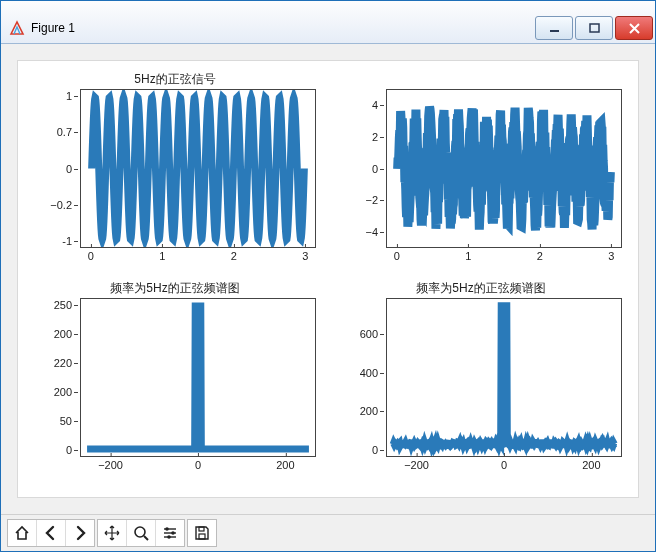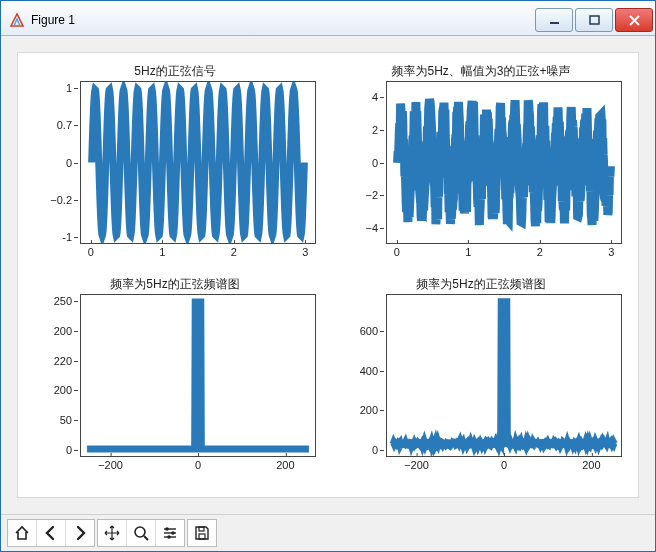--- a/index.html
+++ b/index.html
@@ -1,17 +1,17 @@
 <!DOCTYPE html>
 <html><head>
 <meta charset="utf-8">
 <style>
 html,body{margin:0;padding:0;font-family:"Segoe UI",Tahoma,sans-serif;font-size:12px;background:#fff;color:#222}
 .window{width:656px;height:552px;border:1px solid #1e6fb8;box-sizing:border-box;display:flex;flex-direction:column;background:#f0f0f0}
-.titlebar{height:30px;background:linear-gradient(#fdfdfe,#e6edf7);border-bottom:1px solid #9fb9d6;display:flex;align-items:center;padding:4px 2px 0 8px}
+.titlebar{height:30px;background:linear-gradient(#fdfdfe,#e6edf7);border-bottom:1px solid #9fb9d6;display:flex;align-items:center;padding:12px 2px 0 8px}
 .titlebar .app-icon{width:16px;height:16px;margin-right:6px}
 .titlebar .title{flex:1;color:#000;font-size:12px}
 .winbtns{display:flex}
 .winbtn{width:36px;height:22px;margin-left:2px;border:1px solid #7a98ba;border-radius:3px;background:linear-gradient(#f7fbff,#d6e4f2);display:flex;align-items:center;justify-content:center}
 .winbtn svg{display:block}
 .close{background:linear-gradient(#f07a7a,#d73c2c);border-color:#a02a20}
 .canvas{flex:1;background:#fff;position:relative;margin:16px;border:1px solid #d9d9d9}
 .grid{position:absolute;left:10px;right:10px;top:12px;bottom:10px;display:grid;grid-template-columns:1fr 1fr;grid-template-rows:1fr 1fr;gap:4px 12px}
 .panel{position:relative}
 .ptitle{position:absolute;left:0;right:0;top:-2px;text-align:center;font-size:12px;color:#222}
@@ -78,21 +78,20 @@
             </svg>
           </div>
         <div class="xticks">
             <div class="xtick" style="left: 4.54545%;">0</div>
             <div class="xtick" style="left: 34.8485%;">1</div>
             <div class="xtick" style="left: 65.1515%;">2</div>
             <div class="xtick" style="left: 95.4545%;">3</div>
           </div>
       </div>
       <div class="panel">
-        <div class="ptitle">频率为5Hz、幅值为3的正弦+噪声</div>
         <div class="yticks">
             <div class="ytick" style="top: 90%;">−4</div>
             <div class="ytick" style="top: 70%;">−2</div>
             <div class="ytick" style="top: 50%;">0</div>
             <div class="ytick" style="top: 30%;">2</div>
             <div class="ytick" style="top: 10%;">4</div>
           </div>
         <div class="axes">
             <svg viewBox="0 0 1000 1000" preserveAspectRatio="none">
               <path d="M45.45454545454545 501.91700960219475 L47.27272727272727 431.627683813583 L49.09090909090909 466.4676410533072 L50.90909090909091 390.45652254882503 L52.72727272727273 305.9938929127514 L54.54545454545455 256.01832418408645 L56.36363636363637 312.84029303934363 L58.18181818181819 133.65087470667817 L60.00000000000001 182.70789368002335 L61.81818181818182 220.20080908439462 L63.63636363636364 257.79518502914937 L65.45454545454545 180.85713864802068 L67.27272727272728 237.35768697521928 L69.0909090909091 393.45644505070163 L70.9090909090909 355.76367829074746 L72.72727272727272 460.27929812098625 L74.54545454545455 428.0070258154824 L76.36363636363637 587.2416483142124 L78.18181818181819 562.5270621714042 L80 630.2826557822788 L81.81818181818183 741.0955208180574 L83.63636363636365 808.6760134664783 L85.45454545454547 665.4743035765305 L87.2727272727273 684.9557509790956 L89.09090909090911 870.5332259730649 L90.90909090909092 811.1548353909466 L92.72727272727273 703.5459145876051 L94.54545454545455 841.1045849982997 L96.36363636363637 769.4506410250901 L98.18181818181819 708.6280024925414 L99.99999999999999 641.9614330265623 L101.81818181818181 671.5686640127318 L103.63636363636364 640.529462720101 L105.45454545454545 421.7135276009064 L107.27272727272727 473.2693714944947 L109.0909090909091 460.77655463676115 L110.90909090909092 346.0637468778534 L112.72727272727273 342.69512817827393 L114.54545454545455 338.1275772358505 L116.36363636363637 182.54095209109346 L118.18181818181819 244.34353893861447 L120.00000000000001 232.35444420099273 L121.81818181818183 284.664340867952 L123.63636363636365 124.17556606470285 L125.45454545454548 280.82211745635334 L127.27272727272728 180.4696273390932 L129.09090909090912 300.4949217193359 L130.9090909090909 392.04431404402425 L132.72727272727275 368.9693557309478 L134.5454545454546 463.4383834020606 L136.36363636363637 448.2218792866945 L138.1818181818182 525.649408093138 L139.99999999999997 683.2357197148682 L141.8181818181818 715.9735186034384 L143.63636363636365 715.2904006400607 L145.45454545454544 824.6675468721548 L147.27272727272728 861.9179374133313 L149.0909090909091 808.1221019737062 L150.9090909090909 763.2197469235431 L152.72727272727275 768.2559810390621 L154.54545454545456 694.2812895936215 L156.36363636363637 797.9048640954638 L158.1818181818182 743.5013665227232 L160 692.0716756626042 L161.81818181818184 656.7586125185802 L163.63636363636365 525.0190557884788 L165.45454545454547 547.4542224698399 L167.2727272727273 493.300189820218 L169.09090909090912 472.58096251995374 L170.90909090909093 424.92653488987446 L172.72727272727275 275.0584572340685 L174.54545454545453 354.94538571047707 L176.36363636363637 292.630977630603 L178.1818181818182 167.73629291665236 L180 133.63858472652373 L181.8181818181818 106.32801783264748 L183.63636363636365 119.94345441102294 L185.45454545454547 148.98800759429264 L187.27272727272728 197.22459902977923 L189.0909090909091 253.25128420155986 L190.9090909090909 312.755645162738 L192.72727272727275 467.4471110215614 L194.54545454545456 460.6656675953992 L196.36363636363637 509.66507322213874 L198.18181818181822 594.5684200007038 L200 613.9936785593982 L201.81818181818184 607.3467469493074 L203.63636363636368 643.7794945926452 L205.45454545454547 777.8103514335602 L207.2727272727273 671.6051384438862 L209.09090909090912 883.916063256173 L210.90909090909093 825.6771058675945 L212.72727272727278 782.2543834118834 L214.54545454545456 802.3504970354344 L216.3636363636364 853.5623132706696 L218.18181818181822 644.5921010559683 L220.00000000000003 714.112417100966 L221.81818181818187 586.2855899340276 L223.63636363636368 592.9390804830435 L225.4545454545455 562.398379286554 L227.2727272727273 574.9794238683119 L229.09090909090915 385.1427729768198 L230.90909090909093 310.3119483235412 L232.72727272727275 386.35844298778255 L234.54545454545456 389.7558956562359 L236.36363636363637 326.40584133086264 L238.18181818181822 187.13727520669627 L240.00000000000003 169.8820132526316 L241.81818181818184 168.52750959223178 L243.63636363636365 128.44840853569784 L245.45454545454547 268.71768159979405 L247.2727272727273 170.99774221455033 L249.09090909090912 335.1114592660288 L250.90909090909096 401.29252186825994 L252.72727272727275 439.11415840048727 L254.54545454545456 503.09479880685757 L256.36363636363643 454.97890510217644 L258.18181818181824 452.6908938560513 L260 505.95984680789195 L261.8181818181818 698.6125597603302 L263.6363636363637 677.5324206808831 L265.45454545454544 808.2816376091391 L267.27272727272725 797.3844544681623 L269.0909090909091 781.2691940517977 L270.90909090909093 881.8672451774543 L272.72727272727275 828.8674554183814 L274.5454545454546 848.624789759073 L276.3636363636364 819.7225548199735 L278.1818181818182 695.1879524105495 L280 791.3611986516636 L281.81818181818187 743.4189090210756 L283.6363636363637 727.5528889784377 L285.45454545454544 549.8058687557664 L287.2727272727273 601.5660653238148 L289.0909090909091 481.72273226266975 L290.90909090909093 485.48505943785847 L292.7272727272728 359.8669018847118 L294.5454545454546 325.8398469711402 L296.3636363636364 367.1570696912685 L298.1818181818182 185.85027993745823 L300.00000000000006 224.40183797839475 L301.8181818181818 154.59381319962117 L303.63636363636357 233.03539710937847 L305.45454545454544 123.36966757361881 L307.27272727272725 185.16025188707957 L309.090909090909 229.45796753113603 L310.9090909090909 341.04704791960927 L312.7272727272727 367.37010279573735 L314.5454545454545 474.13053542916384 L316.3636363636364 367.5707565159139 L318.18181818181813 583.4242112482839 L319.99999999999994 642.5389828530831 L321.81818181818176 673.1705619645245 L323.6363636363636 699.9412826637938 L325.45454545454544 799.4639260172893 L327.27272727272725 722.6270804798363 L329.09090909090907 783.5400224613417 L330.9090909090909 815.1351335237746 L332.7272727272727 791.4261941114719 L334.54545454545456 716.4212759636165 L336.3636363636364 779.6893828720853 L338.18181818181813 778.5804470858617 L339.99999999999994 807.0987602127101 L341.8181818181818 611.4303862250187 L343.6363636363636 612.1255535336701 L345.45454545454544 592.937437132787 L347.2727272727273 456.31910587176054 L349.09090909090907 445.5807110822215 L350.9090909090909 433.7092204074716 L352.72727272727275 278.85314668685686 L354.54545454545456 246.47478096520672 L356.3636363636364 298.17240903009287 L358.18181818181813 247.17487337820205 L359.99999999999994 180.5106413391492 L361.8181818181818 147.85326236712743 L363.63636363636357 117.04475308641973 L365.4545454545455 196.29804974709995 L367.2727272727272 123.07922844477189 L369.09090909090907 219.66972934528036 L370.9090909090909 215.4083486734386 L372.72727272727275 335.6122981119834 L374.5454545454545 457.1761919543449 L376.3636363636364 330.8474234253046 L378.18181818181813 470.1760471590363 L380 507.1370071063288 L381.81818181818176 614.4223479695479 L383.6363636363637 594.4009307627504 L385.45454545454544 634.7431434266633 L387.2727272727273 730.7081566461806 L389.09090909090907 774.0914210227603 L390.90909090909093 708.830329374143 L392.7272727272727 753.2662691049056 L394.54545454545456 889.0616536450796 L396.3636363636363 816.7709359929105 L398.18181818181824 778.0650567548944 L399.99999999999994 644.6092478323757 L401.81818181818187 673.5945844535032 L403.6363636363636 729.9241358873895 L405.4545454545455 575.0549926915486 L407.27272727272725 622.4978305897104 L409.0909090909091 559.9759945130298 L410.9090909090909 438.24633950631465 L412.72727272727275 426.58423913286725 L414.54545454545456 434.9352605460818 L416.3636363636363 202.7360053956059 L418.18181818181813 254.4065272019197 L420 321.5165619007978 L421.8181818181818 231.62755509076584 L423.6363636363636 263.8121460805721 L425.4545454545455 170.852386587824 L427.27272727272725 268.117544425583 L429.09090909090907 189.12188487572945 L430.90909090909093 307.76235089840173 L432.72727272727275 227.23559457059253 L434.54545454545456 335.63336279006097 L436.3636363636364 428.2148262416996 L438.1818181818182 396.3540765699413 L440 583.1607155295752 L441.8181818181818 605.7712322674265 L443.6363636363637 644.308718882417 L445.4545454545455 597.5084151939144 L447.27272727272725 705.0066033155869 L449.0909090909091 836.2904901334582 L450.90909090909093 846.306916959891 L452.72727272727275 797.7280133530375 L454.54545454545456 849.872256515775 L456.36363636363643 814.2797966177836 L458.1818181818182 776.9413476869141 L460 787.1804078289302 L461.81818181818187 813.1890450165471 L463.6363636363637 764.2179488015961 L465.4545454545455 579.4218876066949 L467.2727272727273 583.3621101823783 L469.0909090909091 508.1675742401377 L470.90909090909093 382.35716298969226 L472.7272727272727 486.3252514817565 L474.54545454545456 374.4931021590614 L476.3636363636363 364.1285986858188 L478.18181818181813 290.8367679080053 L480 330.72339379205414 L481.8181818181818 289.233799569616 L483.6363636363636 156.66857314475155 L485.45454545454544 130.37764676644298 L487.27272727272725 303.633727930272 L489.09090909090907 221.1856291161604 L490.9090909090909 301.49157521289237 L492.72727272727275 325.63209593058383 L494.54545454545456 392.90165286432426 L496.3636363636363 343.077723357833 L498.1818181818182 445.3656810700986 L500 554.0174897119325 L501.8181818181818 530.621973250888 L503.6363636363637 533.0642519508079 L505.4545454545455 571.1518450780616 L507.2727272727273 728.9049411064524 L509.0909090909091 653.5084247871071 L510.9090909090909 710.9234243817815 L512.7272727272727 808.1563955265178 L514.5454545454545 882.1840816286187 L516.3636363636364 855.5330729457836 L518.1818181818182 858.5131140106313 L520 718.1037667017736 L521.8181818181819 713.4945078121599 L523.6363636363636 598.2788087215895 L525.4545454545455 689.3031941372359 L527.2727272727274 622.1726909050759 L529.0909090909091 573.4144419485784 L530.9090909090909 549.3015615623304 L532.7272727272727 341.33953590815565 L534.5454545454545 348.41761856614374 L536.3636363636364 265.6277302107488 L538.1818181818182 239.75334181472795 L540 291.4307032821802 L541.8181818181819 203.98457823901134 L543.6363636363637 278.9403679912697 L545.4545454545455 158.2141632373114 L547.2727272727274 112.98186319017267 L549.0909090909092 199.22806246397772 L550.9090909090909 279.9749419653077 L552.7272727272727 314.1909275486114 L554.5454545454546 312.3784160818066 L556.3636363636364 358.83942926573206 L558.1818181818181 500.6176566214593 L559.9999999999999 503.1150046350327 L561.8181818181818 472.38049133129 L563.6363636363636 544.0691243755833 L565.4545454545454 639.0682833004713 L567.2727272727273 685.7890967874314 L569.090909090909 709.120365150979 L570.9090909090909 786.042724177768 L572.7272727272726 867.9009740929346 L574.5454545454546 869.332798597361 L576.3636363636363 823.852462972926 L578.1818181818182 706.0884942919505 L580 720.6747961238949 L581.8181818181818 657.7951188886161 L583.6363636363636 715.3812785550138 L585.4545454545455 587.9659740218203 L587.2727272727271 622.1914810317428 L589.0909090909091 638.9758827159087 L590.9090909090909 422.33882030178603 L592.7272727272727 474.88900068601095 L594.5454545454545 439.97587150598326 L596.3636363636364 390.5079628780436 L598.1818181818181 384.44039497036596 L600 286.93396204416814 L601.8181818181818 259.18802966485913 L603.6363636363636 113.94922861614312 L605.4545454545455 137.6976056141798 L607.2727272727273 179.51150867287197 L609.090909090909 206.61205745713235 L610.909090909091 326.5875913229183 L612.7272727272726 276.29801619332477 L614.5454545454546 377.45850266387083 L616.3636363636364 358.9015383730511 L618.1818181818182 445.5159236353894 L620 513.8609352805015 L621.8181818181819 514.4535824705923 L623.6363636363636 560.7266506487684 L625.4545454545455 684.6550837658187 L627.2727272727273 659.0481957151762 L629.0909090909091 686.5052315734744 L630.9090909090909 755.031916745254 L632.7272727272727 860.3158332836227 L634.5454545454545 894.6587403763566 L636.3636363636365 802.5643004115226 L638.1818181818181 802.9800709662063 L640 878.1930623645551 L641.8181818181819 729.3786245641854 L643.6363636363636 798.8028996118819 L645.4545454545455 758.6795400224486 L647.2727272727274 666.6818327370105 L649.090909090909 588.1117672468505 L650.909090909091 484.72793089308715 L652.7272727272727 370.23439207062734 L654.5454545454546 332.4329332375825 L656.3636363636364 422.0411131329985 L658.1818181818184 408.17866727292295 L660 200.5246965774142 L661.8181818181819 138.14794797586666 L663.6363636363637 145.0122632184494 L665.4545454545455 152.15897094996393 L667.2727272727274 186.56763304902185 L669.0909090909092 126.69614219639044 L670.9090909090909 324.7007182793986 L672.7272727272727 295.3358824831255 L674.5454545454545 271.5340163695396 L676.3636363636363 426.66365560780645 L678.1818181818182 363.4652405046092 L679.9999999999999 469.66266323744884 L681.8181818181818 540.2486282578835 L683.6363636363636 466.4415891630963 L685.4545454545455 591.3118514021129 L687.2727272727273 732.0743416487026 L689.090909090909 669.0455446729786 L690.9090909090909 701.262197077915 L692.7272727272727 868.7595011993396 L694.5454545454546 841.5068756362573 L696.3636363636363 874.9995823144895 L698.1818181818181 832.5049522324782 L700.0000000000001 873.9623595524695 L701.8181818181818 811.536551338263 L703.6363636363635 731.8244117902151 L705.4545454545455 684.7157085844154 L707.2727272727274 638.9088182798954 L709.0909090909091 504.08284179670846 L710.9090909090909 619.727885021285 L712.7272727272727 510.63558076672234 L714.5454545454546 509.05215593559075 L716.3636363636363 443.4964937376117 L718.1818181818181 394.2457000324242 L720 315.49065320018764 L721.8181818181819 324.1638994413024 L723.6363636363636 255.44205423352523 L725.4545454545454 284.92459295697694 L727.2727272727273 217.49056927297667 L729.0909090909091 242.8344009130811 L730.909090909091 157.68142323215335 L732.7272727272726 254.6834467664027 L734.5454545454546 277.9940825554685 L736.3636363636365 245.52313487467342 L738.1818181818181 337.86892172115023 L740 453.9269844678261 L741.8181818181819 433.1733036748151 L743.6363636363637 544.6198603299223 L745.4545454545455 642.4401806170097 L747.2727272727273 588.2623848093873 L749.0909090909091 740.1272312181599 L750.909090909091 708.1087053430267 L752.7272727272727 776.5948503780432 L754.5454545454545 793.2267628446491 L756.3636363636364 724.4939782955777 L758.1818181818182 877.9848360867804 L760 791.2908262535412 L761.8181818181819 787.5643708838393 L763.6363636363636 797.7299611382718 L765.4545454545456 649.349042615369 L767.2727272727274 622.1394993990497 L769.090909090909 670.1510146394248 L770.909090909091 510.59796776392 L772.7272727272729 579.3518518518484 L774.5454545454546 453.09544787393776 L776.3636363636364 338.14116643053967 L778.1818181818182 425.9160561565074 L780.0000000000001 315.11597796076086 L781.8181818181819 300.53135573415454 L783.6363636363637 328.54674022727266 L785.4545454545454 219.31616963123284 L787.2727272727273 155.61598695848716 L789.090909090909 238.37639207479182 L790.9090909090909 308.89257871913503 L792.7272727272726 237.71584921043325 L794.5454545454545 280.22462799030825 L796.3636363636363 298.8748263950076 L798.1818181818182 452.12856169266877 L799.9999999999999 350.0598193829846 L801.8181818181819 476.6352837029978 L803.6363636363636 478.6682601111914 L805.4545454545454 521.4433859025426 L807.2727272727273 711.0096791018934 L809.0909090909091 583.1394165656578 L810.9090909090909 658.9503618889718 L812.7272727272727 667.1889812171332 L814.5454545454545 833.1724862328666 L816.3636363636364 834.3878213091415 L818.1818181818181 822.7460562414265 L820.0000000000001 713.4910449031057 L821.8181818181818 740.7616494701806 L823.6363636363637 679.8072939743364 L825.4545454545455 735.8570834253279 L827.2727272727273 699.6431888564662 L829.0909090909091 569.5796379496327 L830.9090909090909 640.5980498257238 L832.7272727272726 459.64219701106146 L834.5454545454546 447.823555307939 L836.3636363636363 389.240203470783 L838.1818181818182 386.46155209047276 L840 282.6814107571497 L841.8181818181819 350.541843353819 L843.6363636363636 247.63011532840656 L845.4545454545455 238.65080917181092 L847.2727272727273 284.274883158469 L849.0909090909091 196.667084352177 L850.909090909091 261.6927128411087 L852.7272727272727 327.80428480889185 L854.5454545454545 161.60817329245185 L856.3636363636365 270.1108339278401 L858.1818181818181 389.6437653471771 L860.0000000000001 441.46592637566715 L861.8181818181819 354.0419499315522 L863.6363636363637 551.9941700960242 L865.4545454545455 511.7262256514341 L867.2727272727273 583.7158294542369 L869.0909090909091 681.4742044744929 L870.909090909091 637.1696873341627 L872.7272727272727 823.9130887102892 L874.5454545454546 844.7025739016725 L876.3636363636364 888.0260800258324 L878.1818181818182 750.1196097493319 L880 723.8801237002422 L881.818181818182 754.4321812259943 L883.6363636363636 861.3479367977958 L885.4545454545455 827.5205709122962 L887.2727272727274 754.6917030974456 L889.0909090909091 685.6337839863447 L890.909090909091 492.9888774620056 L892.7272727272729 634.7656079293722 L894.5454545454545 576.4963489423034 L896.3636363636365 480.05695703298255 L898.1818181818182 359.1515005963205 L900 301.4644928993671 L901.8181818181818 357.4831086185735 L903.6363636363636 295.99174580618705 L905.4545454545455 226.24109401404579 L907.2727272727273 286.79359158523454 L909.090909090909 201.04681069958846 L910.9090909090909 299.4359098294036 L912.7272727272729 208.3158539591757 L914.5454545454545 205.5236388102995 L916.3636363636363 242.62028282981527 L918.1818181818182 233.8118865893491 L920 411.5486199378872 L921.8181818181818 348.80009832241916 L923.6363636363636 448.00526526602926 L925.4545454545454 496.6946202750503 L927.2727272727274 689.782430274076 L929.0909090909091 718.5264451660419 L930.9090909090908 726.1526084472389 L932.7272727272727 730.1423130247783 L934.5454545454546 711.1798983890161 L936.3636363636364 768.7583129132368 L938.1818181818181 743.4411662242468 L940.0000000000001 705.7797606409644 L941.8181818181819 711.8841047171896 L943.6363636363636 825.6473612816453 L945.4545454545454 807.6236511245585 L947.2727272727273 670.5596050296367 L949.0909090909092 701.5805144882113 L950.9090909090909 551.0323589466932 L952.7272727272726 587.9813696843612 L954.5454545454546 522.3731138545986 " stroke-width="9" vector-effect="non-scaling-stroke"></path>

